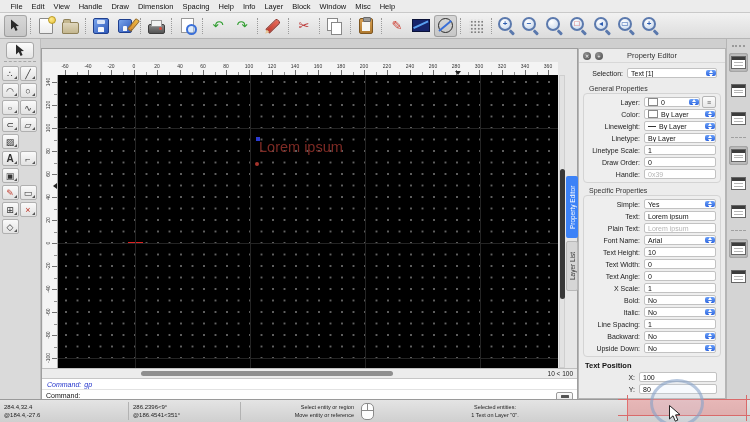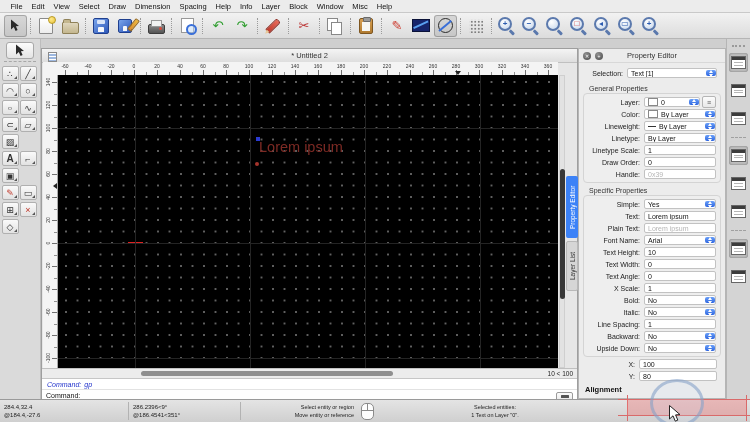--- a/index.html
+++ b/index.html
@@ -168,21 +168,21 @@
   .ann-vline{position:absolute;top:395px;width:1px;height:26px;background:#d96a6a;z-index:59}
   #cursor{position:absolute;left:669px;top:405px;z-index:70}
 </style>
 </head>
 <body>
 
 <div id="menubar">
     <span class="menu-item">File</span>
     <span class="menu-item">Edit</span>
     <span class="menu-item">View</span>
-    <span class="menu-item">Select</span>
+    <span class="menu-item">Handle</span>
     <span class="menu-item">Draw</span>
     <span class="menu-item">Dimension</span>
     <span class="menu-item">Spacing</span>
     <span class="menu-item">Help</span>
     <span class="menu-item">Info</span>
     <span class="menu-item">Layer</span>
     <span class="menu-item">Block</span>
     <span class="menu-item">Window</span>
     <span class="menu-item">Misc</span>
     <span class="menu-item">Help</span>
@@ -339,24 +339,20 @@
       <div class="ltbtn">
         <span style="color: rgb(192, 57, 43);">×</span>
       </div>
       <div class="ltbtn">
         <span>◇</span>
       </div>
     </div>
 </div>
 
 <div id="docwin">
-  <div id="titlebar">
-    <span class="doc-icon"></span>
-    <span id="win-title">* Untitled 2</span>
-  </div>
   <div id="corner"></div>
   <div id="hruler">
       <div class="htick" style="left: 8px;"></div>
       <div class="htick" style="left: 19.5px;"></div>
       <div class="htick" style="left: 31px;"></div>
       <div class="htick" style="left: 42.5px;"></div>
       <div class="htick" style="left: 54px;"></div>
       <div class="htick" style="left: 65.5px;"></div>
       <div class="htick" style="left: 77px;"></div>
       <div class="htick" style="left: 88.5px;"></div>
@@ -675,20 +671,21 @@
           </div>
         </div>
         <div class="prow">
           <span class="plabel">Upside Down:</span>
           <div class="pfield">
             <span>No</span>
             <span class="stepper"></span>
           </div>
         </div>
       </div>
+      <div class="bold-label">Text Position</div>
       <div class="prow">
         <span class="plabel">X:</span>
         <div class="pfield">
           <span>100</span>
         </div>
       </div>
       <div class="prow">
         <span class="plabel">Y:</span>
         <div class="pfield">
           <span>80</span>

